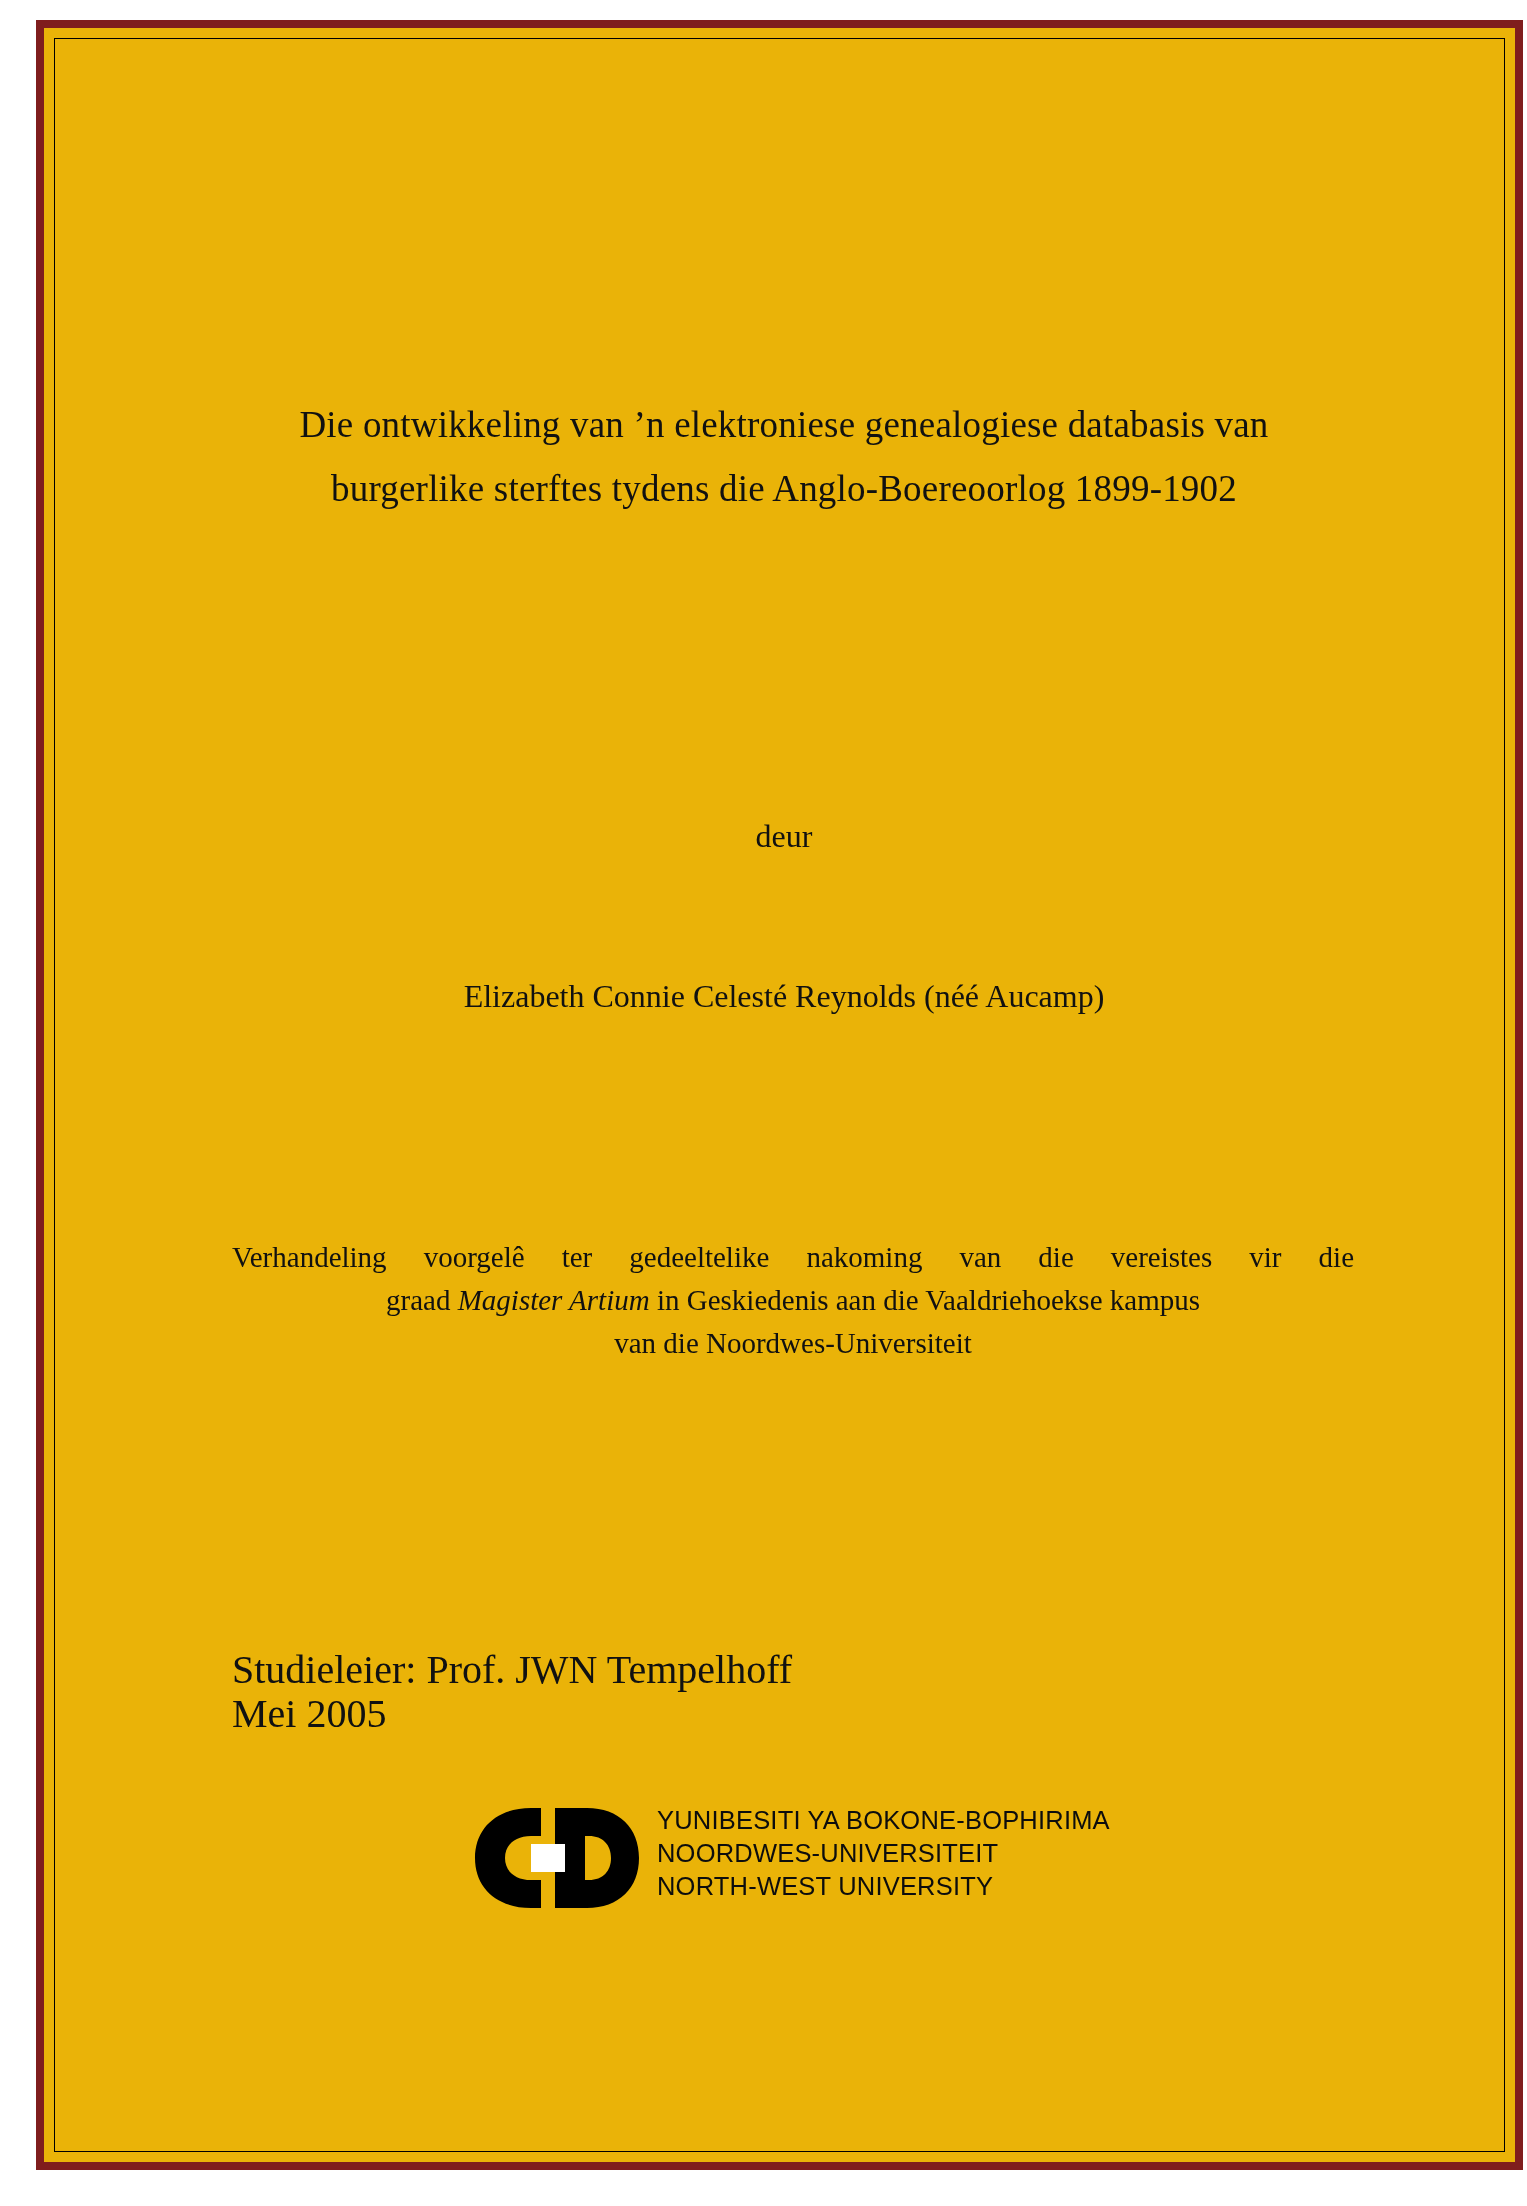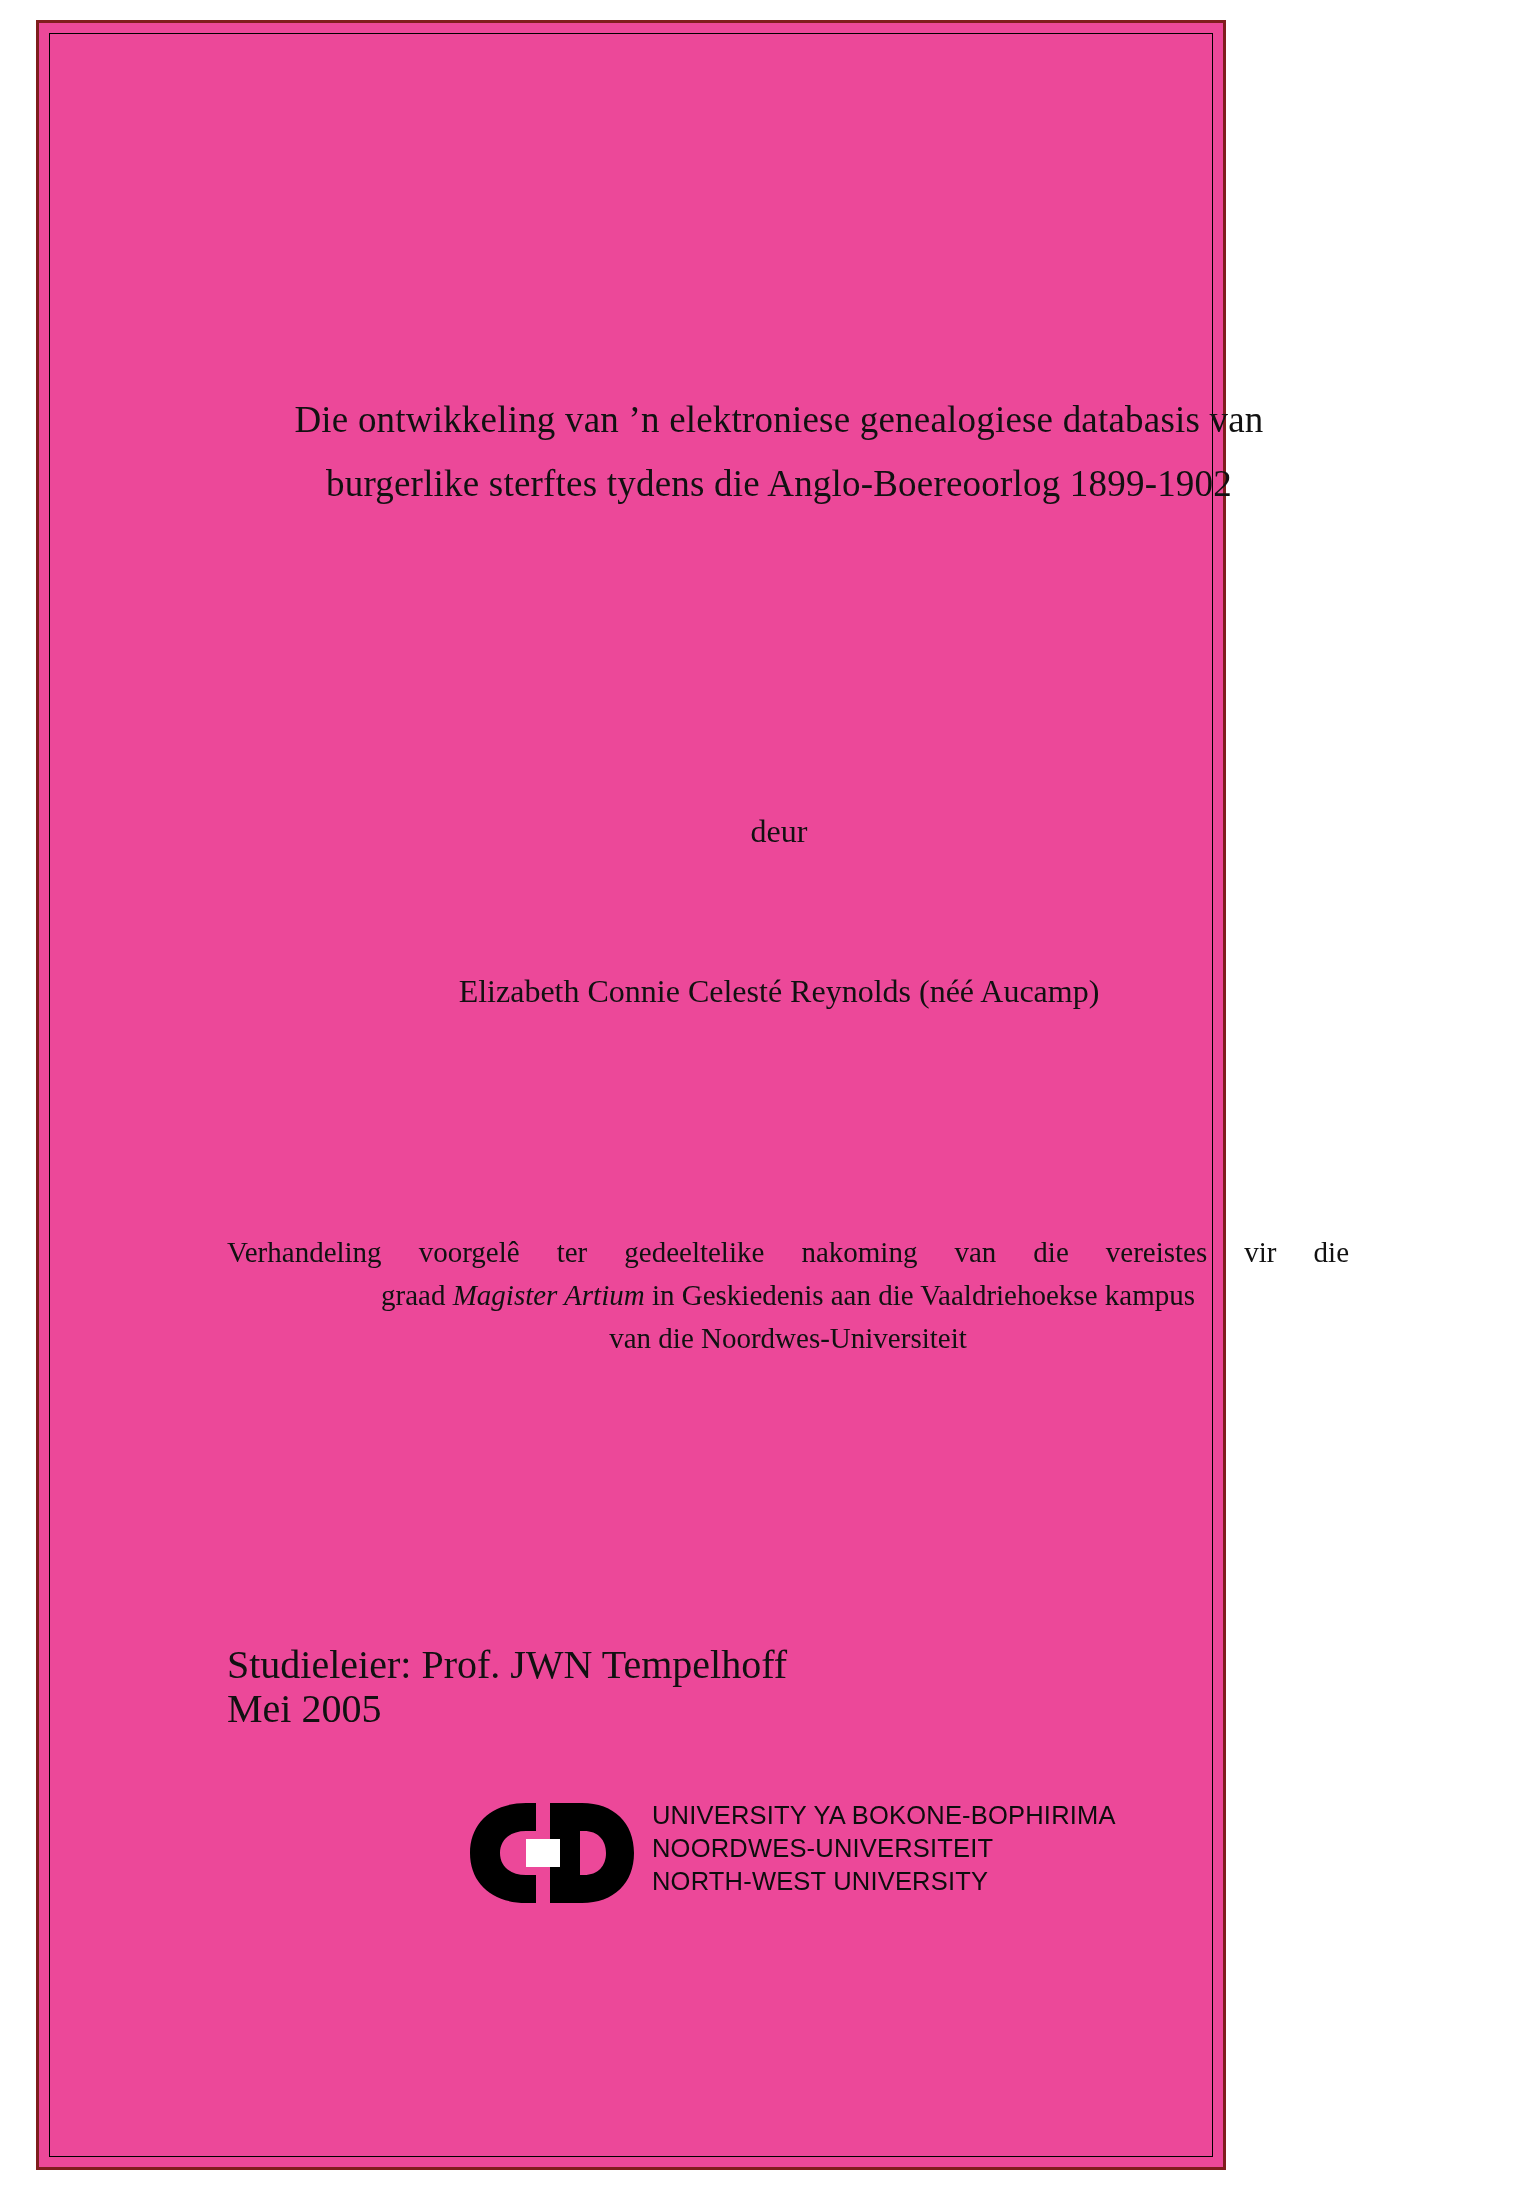--- a/index.html
+++ b/index.html
@@ -11,25 +11,25 @@
     width: 1527px;
     height: 2206px;
     font-family: "Liberation Serif", serif;
     color: #111111;
     position: relative;
   }
   .page-frame {
     position: absolute;
     left: 36px;
     top: 20px;
-    width: 1190px;
+    width: 1487px;
     height: 2150px;
-    border: 3px solid #7f1d1d;
+    border: 8px solid #7f1d1d;
     box-sizing: border-box;
-    background: #ec4899;
+    background: #eab308;
   }
   .page-frame-inner {
     position: absolute;
     left: 10px;
     top: 10px;
     right: 10px;
     bottom: 10px;
     border: 1px solid #000000;
     box-sizing: border-box;
   }
@@ -158,20 +158,20 @@
       <div>Mei 2005</div>
     </div>
 
     <div class="logo-wrap">
       <svg class="logo-mark" viewBox="0 0 175 108">
         <path d="M62 4 C28 4 6 24 6 54 C6 84 28 104 62 104 L72 104 L72 76 L62 76 C46 76 36 67 36 54 C36 41 46 32 62 32 L72 32 L72 4 Z" fill="#000000"></path>
         <path d="M86 4 L118 4 C150 4 170 24 170 54 C170 84 150 104 118 104 L86 104 Z M116 32 L116 76 L120 76 C134 76 142 67 142 54 C142 41 134 32 120 32 Z" fill="#000000"></path>
         <rect x="62" y="40" width="34" height="28" fill="#ffffff"></rect>
       </svg>
       <div class="logo-text">
-        <div>UNIVERSITY YA BOKONE-BOPHIRIMA</div>
+        <div>YUNIBESITI YA BOKONE-BOPHIRIMA</div>
         <div>NOORDWES-UNIVERSITEIT</div>
         <div>NORTH-WEST UNIVERSITY</div>
       </div>
     </div>
 
   </div>
 </div>
 
 </body></html>

